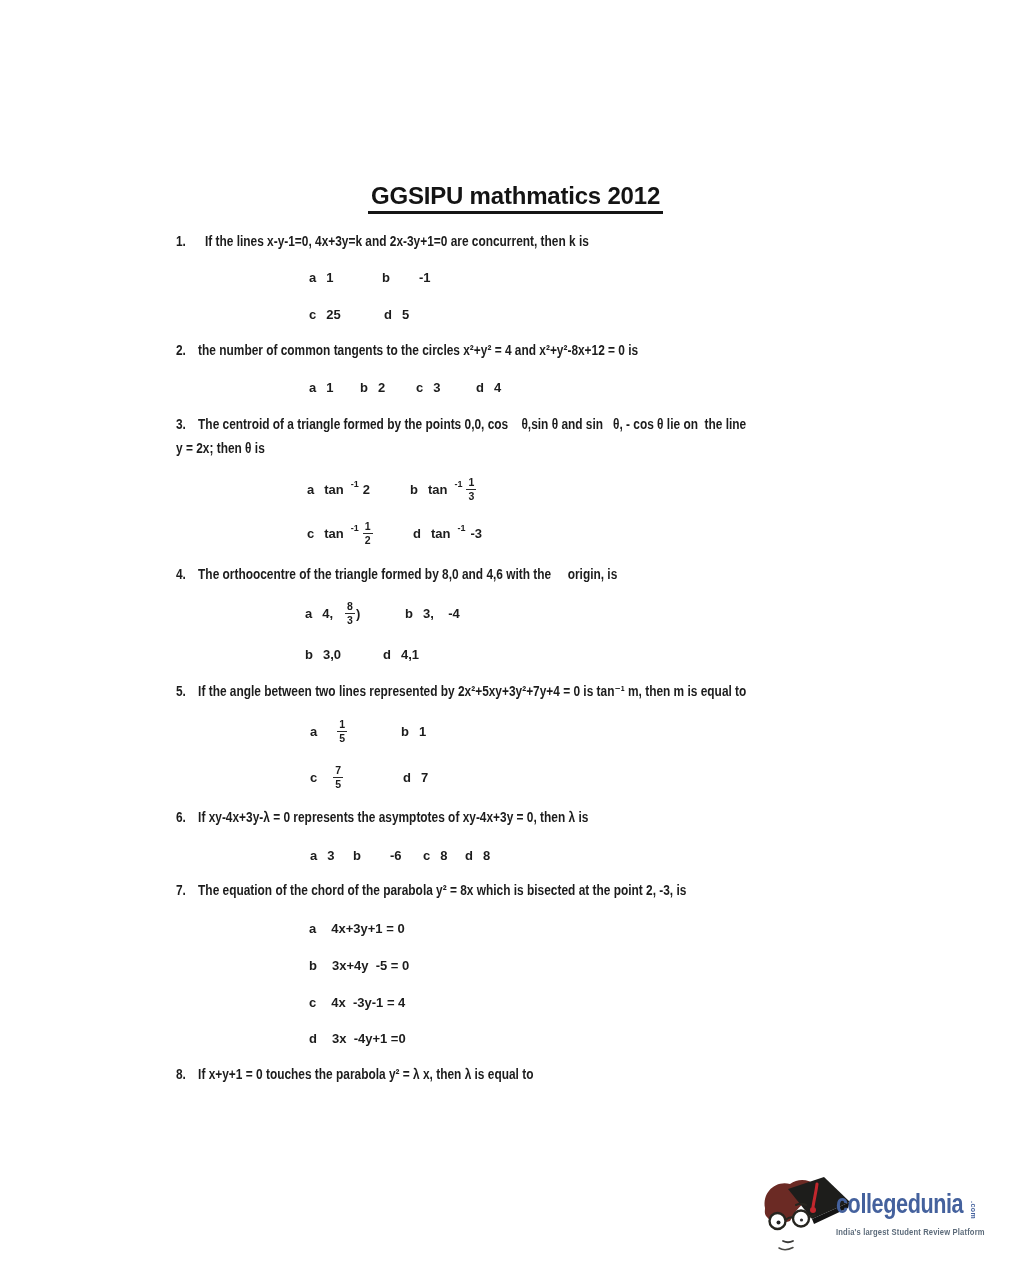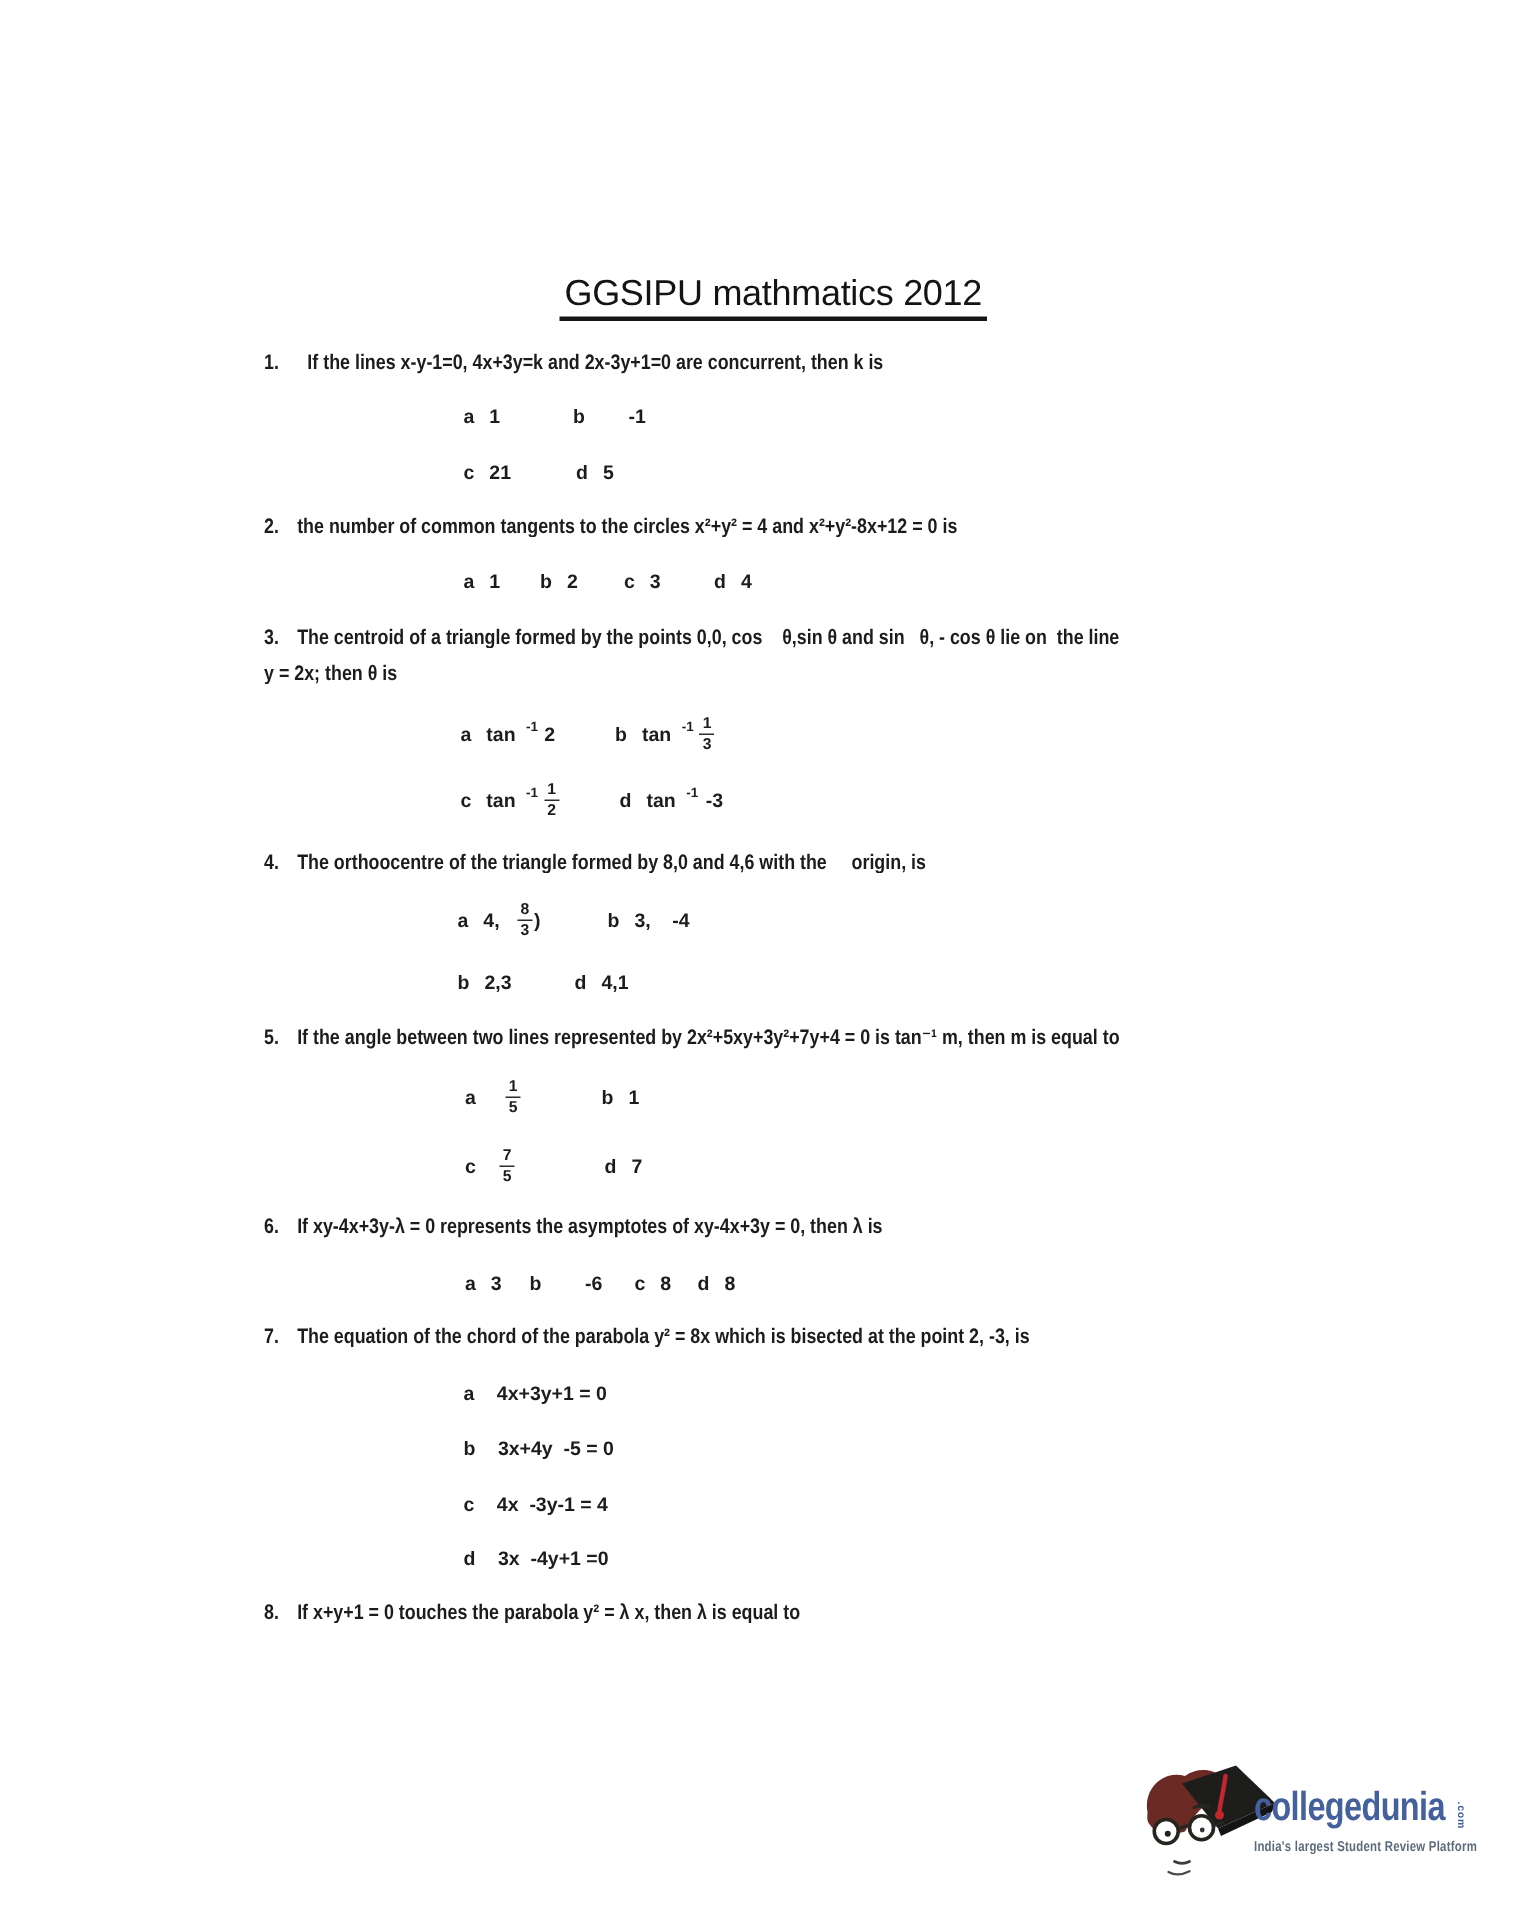--- a/index.html
+++ b/index.html
@@ -9,21 +9,21 @@
     background:#ffffff;
     font-family:"Liberation Sans","DejaVu Sans",sans-serif;
     color:#1b1b1b;
     overflow:hidden;
     margin:0 auto;
   }
   
   .title-wrap{position:absolute;top:182px;left:0;width:100%;text-align:center;}
   .title{
     display:inline-block;
-    font-size:24px;font-weight:normal;letter-spacing:-0.2px;
+    font-size:24px;font-weight:bold;letter-spacing:-0.2px;
     border-bottom:3px solid #161616;padding:0 3px 1px 3px;margin-left:6px;
     color:#141414;
   }
   
   .qline{
     position:absolute;left:176px;
     font-size:14px;font-weight:bold;color:#1c1c1c;
     transform:scaleX(0.85);transform-origin:0 0;
     white-space:nowrap;
   }
@@ -83,21 +83,21 @@
         <span class="ov">1</span>
       </span>
     <span class="opt" style="left:382px">
         <span class="ol">b</span>
         <span class="ov gapL">-1</span>
       </span>
   </div>
   <div class="orow" style="top:299px">
     <span class="opt" style="left:309px">
         <span class="ol">c</span>
-        <span class="ov">21</span>
+        <span class="ov">25</span>
       </span>
     <span class="opt" style="left:384px">
         <span class="ol">d</span>
         <span class="ov">5</span>
       </span>
   </div>
 
   <div class="qline" style="top:342px"><span class="qnum">2.</span><span class="qt">the number of common tangents to the circles x²+y² = 4 and x²+y²-8x+12 = 0 is</span></div>
   <div class="orow" style="top:372px">
     <span class="opt" style="left:309px">
@@ -167,21 +167,21 @@
         <span class="ov after">)</span>
       </span>
     <span class="opt" style="left:405px">
         <span class="ol">b</span>
         <span class="ov">3,    -4</span>
       </span>
   </div>
   <div class="orow" style="top:639px">
     <span class="opt" style="left:305px">
         <span class="ol">b</span>
-        <span class="ov">2,3</span>
+        <span class="ov">3,0</span>
       </span>
     <span class="opt" style="left:383px">
         <span class="ol">d</span>
         <span class="ov">4,1</span>
       </span>
   </div>
 
   <div class="qline" style="top:683px"><span class="qnum">5.</span><span class="qt">If the angle between two lines represented by 2x²+5xy+3y²+7y+4 = 0 is tan⁻¹ m, then m is equal to</span></div>
   <div class="orow" style="top:716px">
     <span class="opt" style="left:310px">

